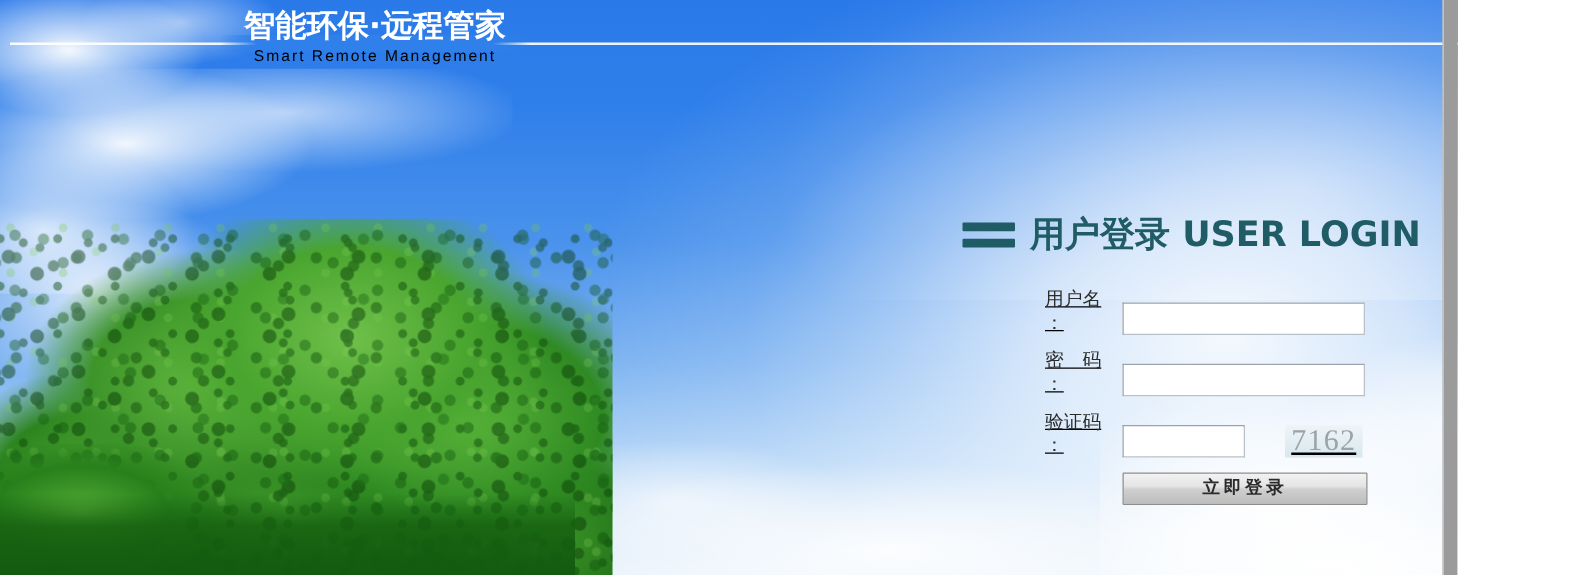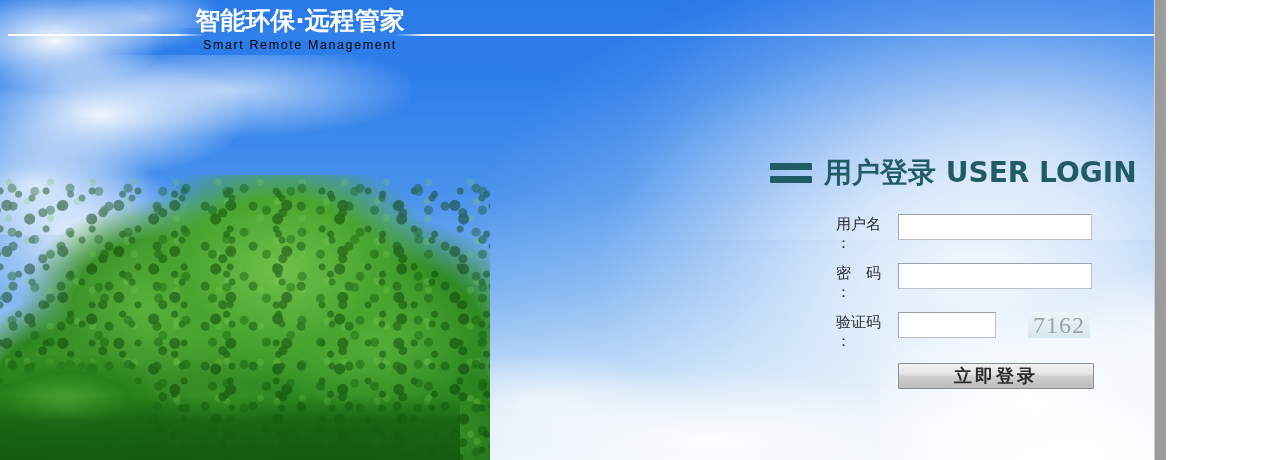--- a/index.html
+++ b/index.html
@@ -206,21 +206,21 @@
     background: linear-gradient(90deg,
         rgba(47,128,234,0.0) 0%,
         rgba(47,128,234,1) 12%,
         rgba(47,128,234,1) 88%,
         rgba(47,128,234,0.0) 100%);
   }
 
   
   .login-panel {
     position: absolute;
-    left: 770px; top: 150px;
+    left: 770px; top: 165px;
     width: 420px;
     z-index: 5;
   }
   .login-title-row {
     display: flex;
     align-items: center;
     height: 46px;
   }
   .title-bars {
     width: 42px;
@@ -242,23 +242,24 @@
     line-height: 34px;
     white-space: nowrap;
   }
 
   .form {
     margin-top: 18px;
     padding-left: 66px;
   }
   .form-row {
     display: flex;
-    align-items: flex-start;
+    align-items: flex-end;
     margin-bottom: 10px;
     min-height: 34px;
+    text-decoration: underline;
   }
   .field-label {
     width: 62px;
     flex: none;
     font-family: "DejaVu Sans", "Liberation Sans", sans-serif;
     font-size: 15px;
     color: #2b2b2b;
     line-height: 19px;
     padding-top: 1px;
     letter-spacing: 0px;
@@ -301,22 +302,22 @@
     padding-left: 62px;
   }
   .login-button {
     width: 196px;
     height: 26px;
     box-sizing: border-box;
     border: 1px solid #8d8d8d;
     border-radius: 1px;
     background: linear-gradient(180deg,
       #f2f2f2 0%, #e4e4e4 42%, #cfcfcf 52%, #bdbdbd 100%);
-    font-family: Liberation Sans, sans-serif;
-    font-size: 18px;
+    font-family: Liberation Mono, monospace;
+    font-size: 14px;
     font-weight: bold;
     color: #2b2b2b;
     letter-spacing: 3px;
     cursor: pointer;
     padding: 0;
     line-height: 24px;
   }
 
   
   .scrollbar {

